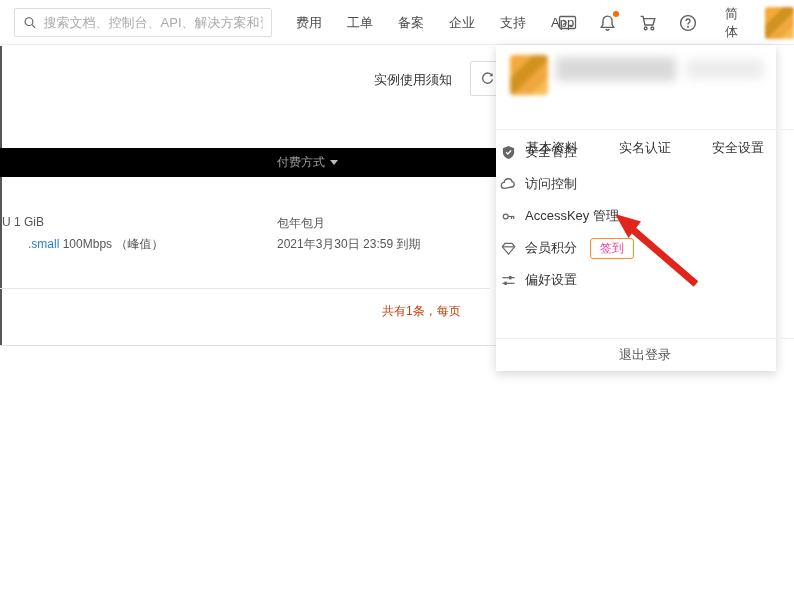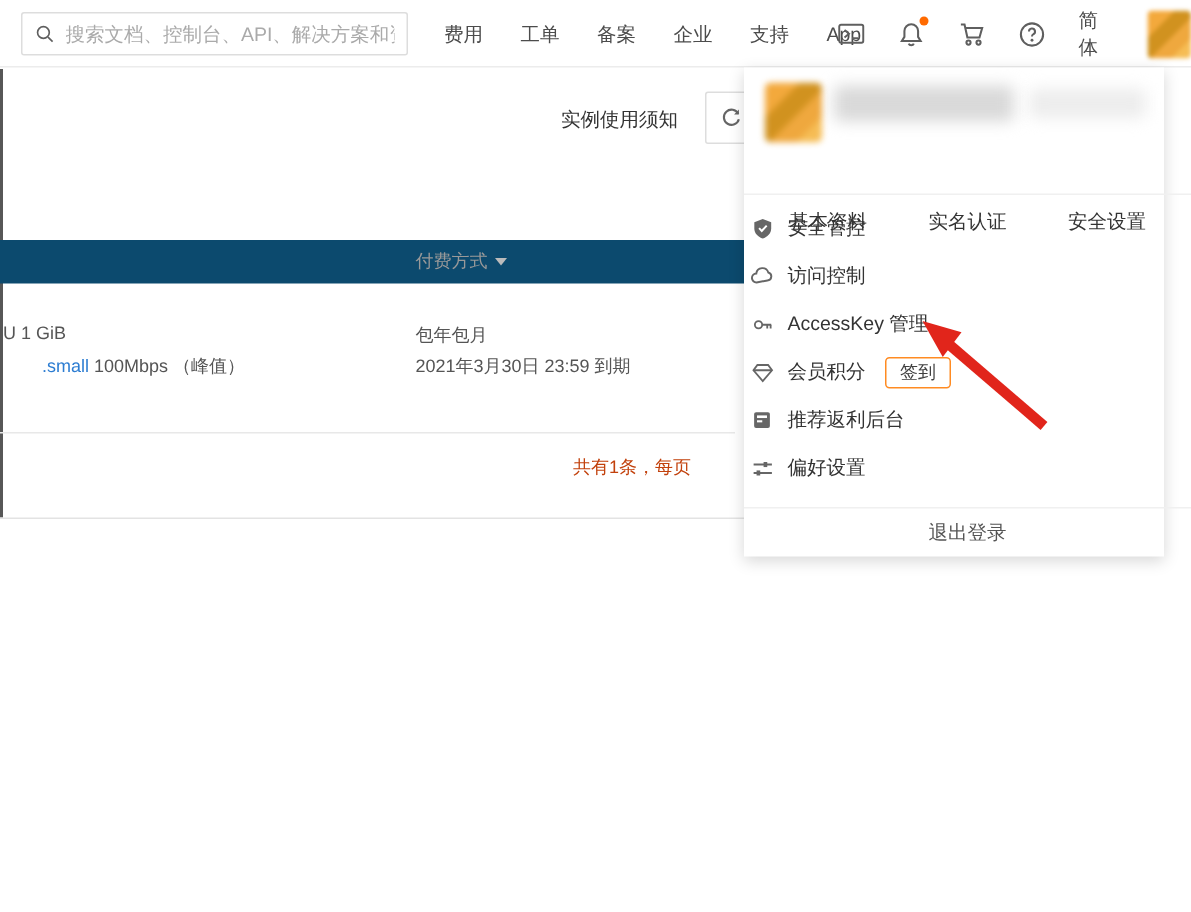--- a/index.html
+++ b/index.html
@@ -8,36 +8,36 @@
          font-family:"Liberation Sans","DejaVu Sans",sans-serif;color:#333;}
 
   
   .topbar{position:absolute;left:0;top:0;width:794px;height:45px;background:#fff;
           border-bottom:1px solid #ececec;display:flex;align-items:center;z-index:5;}
   .searchbox{position:absolute;left:14px;top:8px;width:258px;height:29px;border:1px solid #ddd;
              border-radius:2px;display:flex;align-items:center;padding:0 8px;background:#fff;}
   .searchbox .ph{color:#aaa;font-size:13px;margin-left:7px;white-space:nowrap;overflow:hidden;}
   .navrow{position:absolute;left:296px;top:0;height:45px;display:flex;align-items:center;gap:25px;}
   .navitem{font-size:13px;color:#4c4c4c;white-space:nowrap;cursor:pointer;}
-  .iconrow{position:absolute;left:558px;top:0;height:45px;display:flex;align-items:center;gap:21px;}
+  .iconrow{position:absolute;left:558px;top:0;height:45px;display:flex;align-items:center;gap:21px;text-align:center;}
   .icbtn{position:relative;width:20px;height:20px;display:flex;align-items:center;justify-content:center;cursor:pointer;}
   .dot{position:absolute;right:-1px;top:-2px;width:6px;height:6px;border-radius:50%;background:#ff6a00;}
   .lang{font-size:13px;color:#4c4c4c;cursor:pointer;}
   .avatar-sm{width:30px;height:32px;border-radius:3px;overflow:hidden;filter:blur(1.5px);cursor:pointer;}
   .pixgrid{width:100%;height:100%;
      background:
        linear-gradient(135deg, #f3a93c 0 30%, #d1921f 30% 55%, #efa83e 55% 78%, #f6bd55 78%);}
   svg.lineic{stroke:#5f5f5f;fill:none;stroke-width:1.3;}
 
   
   .leftedge{position:absolute;left:0;top:46px;width:2px;height:299px;background:#3a3a3a;opacity:.85;}
   .notice{position:absolute;left:374px;top:71px;font-size:13px;color:#333;cursor:pointer;}
   .refreshbtn{position:absolute;left:470px;top:61px;width:44px;height:35px;border:1px solid #ddd;
               border-radius:2px;background:#fff;display:flex;align-items:center;padding-left:9px;cursor:pointer;}
-  .thead{position:absolute;left:0;top:160px;width:497px;height:29px;background:#0c4a6e;
+  .thead{position:absolute;left:0;top:148px;width:497px;height:29px;background:#000000;
          display:flex;align-items:center;}
   .thcell{position:absolute;left:277px;font-size:12px;color:#999;display:flex;align-items:center;gap:5px;cursor:pointer;}
   .caret{width:0;height:0;border-left:4px solid transparent;border-right:4px solid transparent;
          border-top:5px solid #bbb;}
   .cell-spec1{position:absolute;left:2px;top:215px;font-size:12px;color:#555;white-space:nowrap;}
   .cell-spec2{position:absolute;left:0;top:236px;font-size:12px;color:#555;white-space:nowrap;}
   .cell-spec2 .lnk{color:#2d7dd2;cursor:pointer;padding-left:28px;}
   .cell-bill1{position:absolute;left:277px;top:215px;font-size:12px;color:#555;}
   .cell-bill2{position:absolute;left:277px;top:236px;font-size:12px;color:#555;white-space:nowrap;}
   .rowline{position:absolute;left:0;top:288px;width:490px;height:1px;background:#e8e8e8;}
@@ -54,21 +54,21 @@
   .nameblur2{position:absolute;left:190px;top:14px;width:78px;height:20px;border-radius:4px;
             background:#ededed;filter:blur(5px);}
   .quicklinks{position:absolute;left:0;top:94px;width:298px;padding:0 30px;display:flex;
               justify-content:space-between;}
   .qlink{font-size:13px;color:#333;cursor:pointer;}
   .ddsep{position:absolute;left:0;width:298px;height:1px;background:#f0f0f0;}
   .menu{position:absolute;left:0;top:91px;width:298px;}
   .mitem{height:32px;display:flex;align-items:center;padding-left:4px;cursor:pointer;}
   .mitem .mic{width:16px;height:16px;margin-right:9px;display:flex;align-items:center;justify-content:center;}
   .mitem .mlabel{font-size:13px;color:#333;}
-  .badge{margin-left:13px;border:1px solid #ff8b22;color:#404040;font-size:12px;line-height:1;
+  .badge{margin-left:13px;border:1px solid #ff8b22;color:#ec4899;font-size:12px;line-height:1;
          padding:3px 9px 4px;border-radius:3px;cursor:pointer;}
   .logout{position:absolute;left:0;top:293px;width:298px;height:33px;border-top:1px solid #f0f0f0;
           display:flex;align-items:center;justify-content:center;font-size:13px;color:#555;cursor:pointer;}
   .arrowlayer{position:absolute;left:0;top:0;width:794px;height:608px;z-index:20;pointer-events:none;}
 </style>
 </head>
 <body>
 
 <div class="stage">
 
@@ -206,30 +206,20 @@
           <svg class="lineic" width="15" height="15" viewBox="0 0 16 16">
             <polygon points="4.2,2.5 11.8,2.5 14.6,6.2 8,14 1.4,6.2" stroke="#666"></polygon>
             <polyline points="1.4,6.2 14.6,6.2" stroke="#666"></polyline>
           </svg>
         </span>
         <span class="mlabel">会员积分</span>
         <span class="badge">签到</span>
       </div>
       <div class="mitem">
         <span class="mic">
-          <svg width="14" height="14" viewBox="0 0 16 16">
-            <rect x="2" y="2" width="12" height="12" rx="1.5" fill="#666"></rect>
-            <rect x="4.2" y="4.5" width="7.6" height="2" fill="#fff"></rect>
-            <rect x="4.2" y="8.2" width="4" height="1.6" fill="#fff"></rect>
-          </svg>
-        </span>
-        <span class="mlabel">推荐返利后台</span>
-      </div>
-      <div class="mitem">
-        <span class="mic">
           <svg class="lineic" width="15" height="15" viewBox="0 0 16 16">
             <line x1="1.5" y1="5" x2="14.5" y2="5" stroke="#666"></line>
             <rect x="8.6" y="3.2" width="2.6" height="3.6" fill="#666" stroke="none"></rect>
             <line x1="1.5" y1="11" x2="14.5" y2="11" stroke="#666"></line>
             <rect x="3.6" y="9.2" width="2.6" height="3.6" fill="#666" stroke="none"></rect>
           </svg>
         </span>
         <span class="mlabel">偏好设置</span>
       </div>
     </div>

